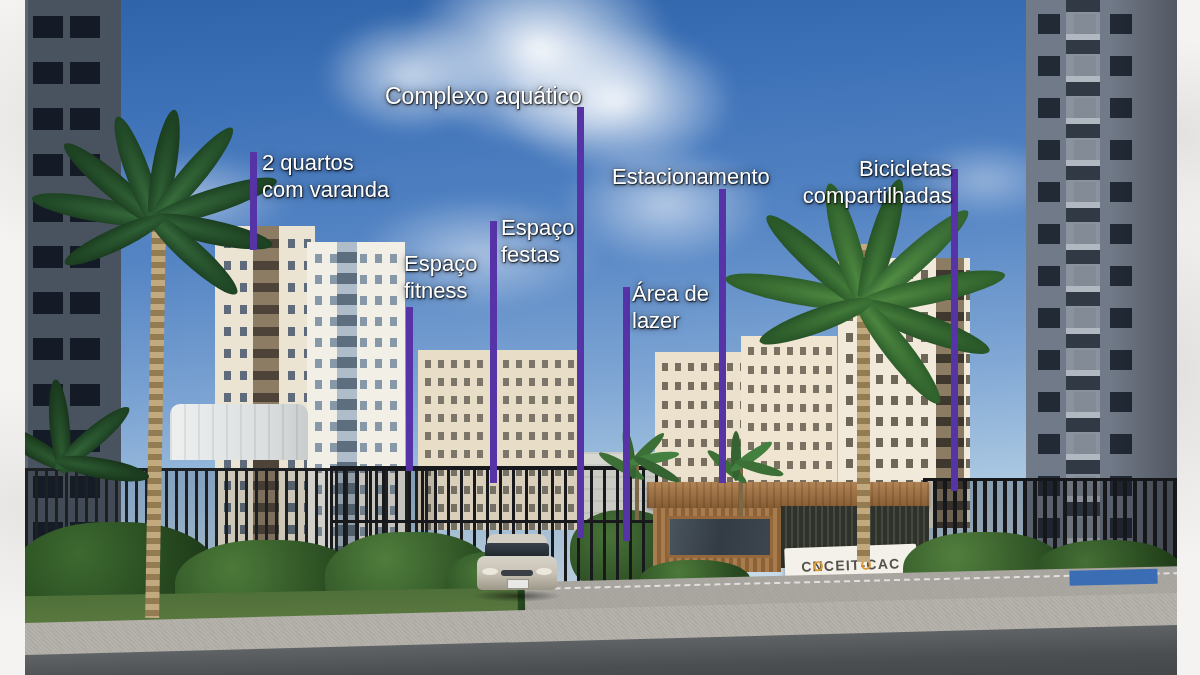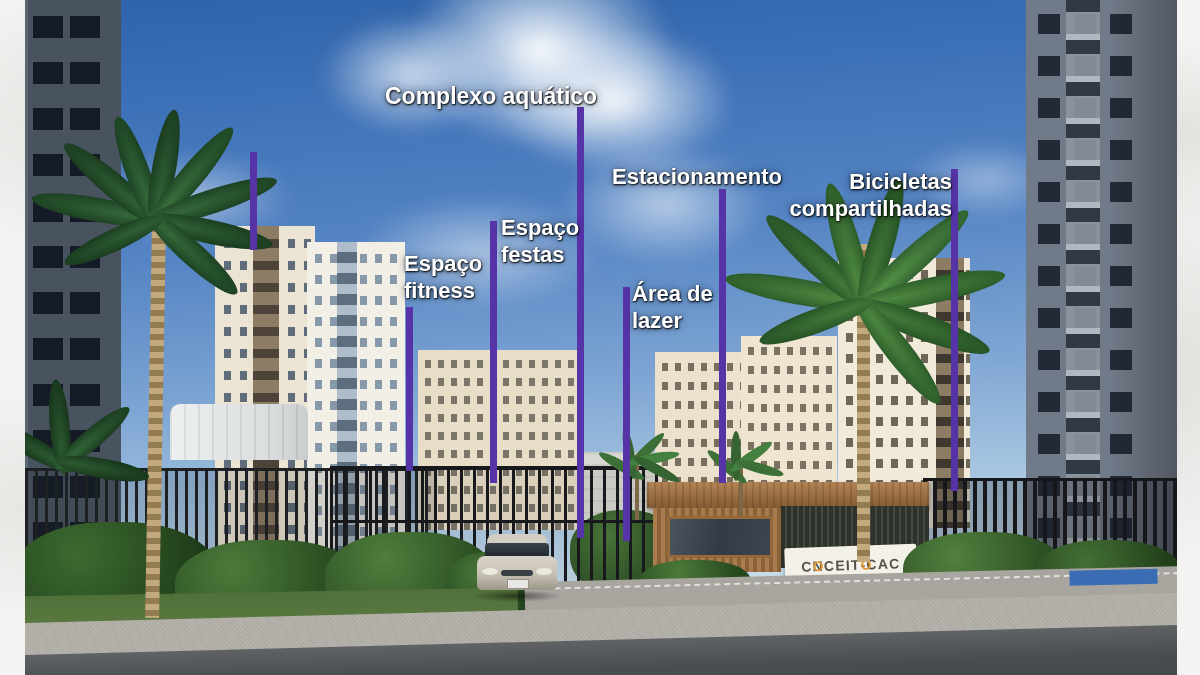--- a/index.html
+++ b/index.html
@@ -13,21 +13,21 @@
   .photo{position:absolute;left:25px;right:23px;top:0;bottom:0;overflow:hidden;
     background:linear-gradient(176deg,#2e63a9 0%,#3e72b8 16%,#5585c4 36%,#7fa6d4 56%,#a9c7e1 72%,#cfe0ec 86%,#dde9f1 100%);}
   .photo *{position:absolute;}
   .cloud{border-radius:50%;filter:blur(7px);background:radial-gradient(closest-side,rgba(255,255,255,.97),rgba(255,255,255,0));}
   .bldg{box-shadow:0 0 0 0 transparent;}
   .leaf{border-radius:50%;transform-origin:10px 12px;}
   .bush{border-radius:45%;}
   
   .anno{position:absolute;inset:0;z-index:30;pointer-events:none;}
   .aline{position:absolute;width:7px;background:var(--accent,#5733a8);}
-  .albl{position:absolute;color:#fff;font-weight:bold;font-size:22px;line-height:1.22;white-space:pre-line;
+  .albl{position:absolute;color:#fff;font-weight:normal;font-size:22px;line-height:1.22;white-space:pre-line;
     text-shadow:0 1px 3px rgba(0,0,0,.8),0 0 8px rgba(0,0,0,.45),1px 1px 1px rgba(0,0,0,.6);}
   
   .sign{display:flex;flex-direction:column;justify-content:center;align-items:center;
     background:#f3f1ea;border-radius:2px;transform:rotate(-2deg);box-shadow:0 2px 5px rgba(0,0,0,.35);}
   .sign-brand{position:static;font-weight:bold;font-size:14px;letter-spacing:1.2px;color:#55524b;}
   .sign-brand .o{color:var(--sign-accent,#e09a35);}
   .sign-byline{position:static;font-size:7.5px;letter-spacing:2px;color:#8e8a80;margin-top:1px;}
 </style>
 </head>
 <body>
@@ -193,24 +193,26 @@
   <div class="anno">
     <div class="aline" style="left:577px;top:107px;height:431px;"></div>
     <div class="aline" style="left:250px;top:152px;height:98px;"></div>
     <div class="aline" style="left:406px;top:307px;height:164px;"></div>
     <div class="aline" style="left:490px;top:221px;height:262px;"></div>
     <div class="aline" style="left:719px;top:189px;height:294px;"></div>
     <div class="aline" style="left:623px;top:287px;height:254px;"></div>
     <div class="aline" style="left:951px;top:169px;height:322px;"></div>
 
     <div class="albl" style="left:385px;top:82px;font-size:23px;">Complexo aquático</div>
+    <div class="albl" style="left:262px;top:150px;">2 quartos
+com varanda</div>
     <div class="albl" style="left:404px;top:251px;">Espaço
 fitness</div>
     <div class="albl" style="left:501px;top:215px;">Espaço
 festas</div>
     <div class="albl" style="left:632px;top:281px;">Área de
 lazer</div>
     <div class="albl" style="left:612px;top:164px;">Estacionamento</div>
-    <div class="albl" style="left:770px;top:169px;width:182px;text-align:right;">Bicicletas
+    <div class="albl" style="left:770px;top:156px;width:182px;text-align:right;">Bicicletas
 compartilhadas</div>
   </div>
 
 </div>
 
 </body></html>

